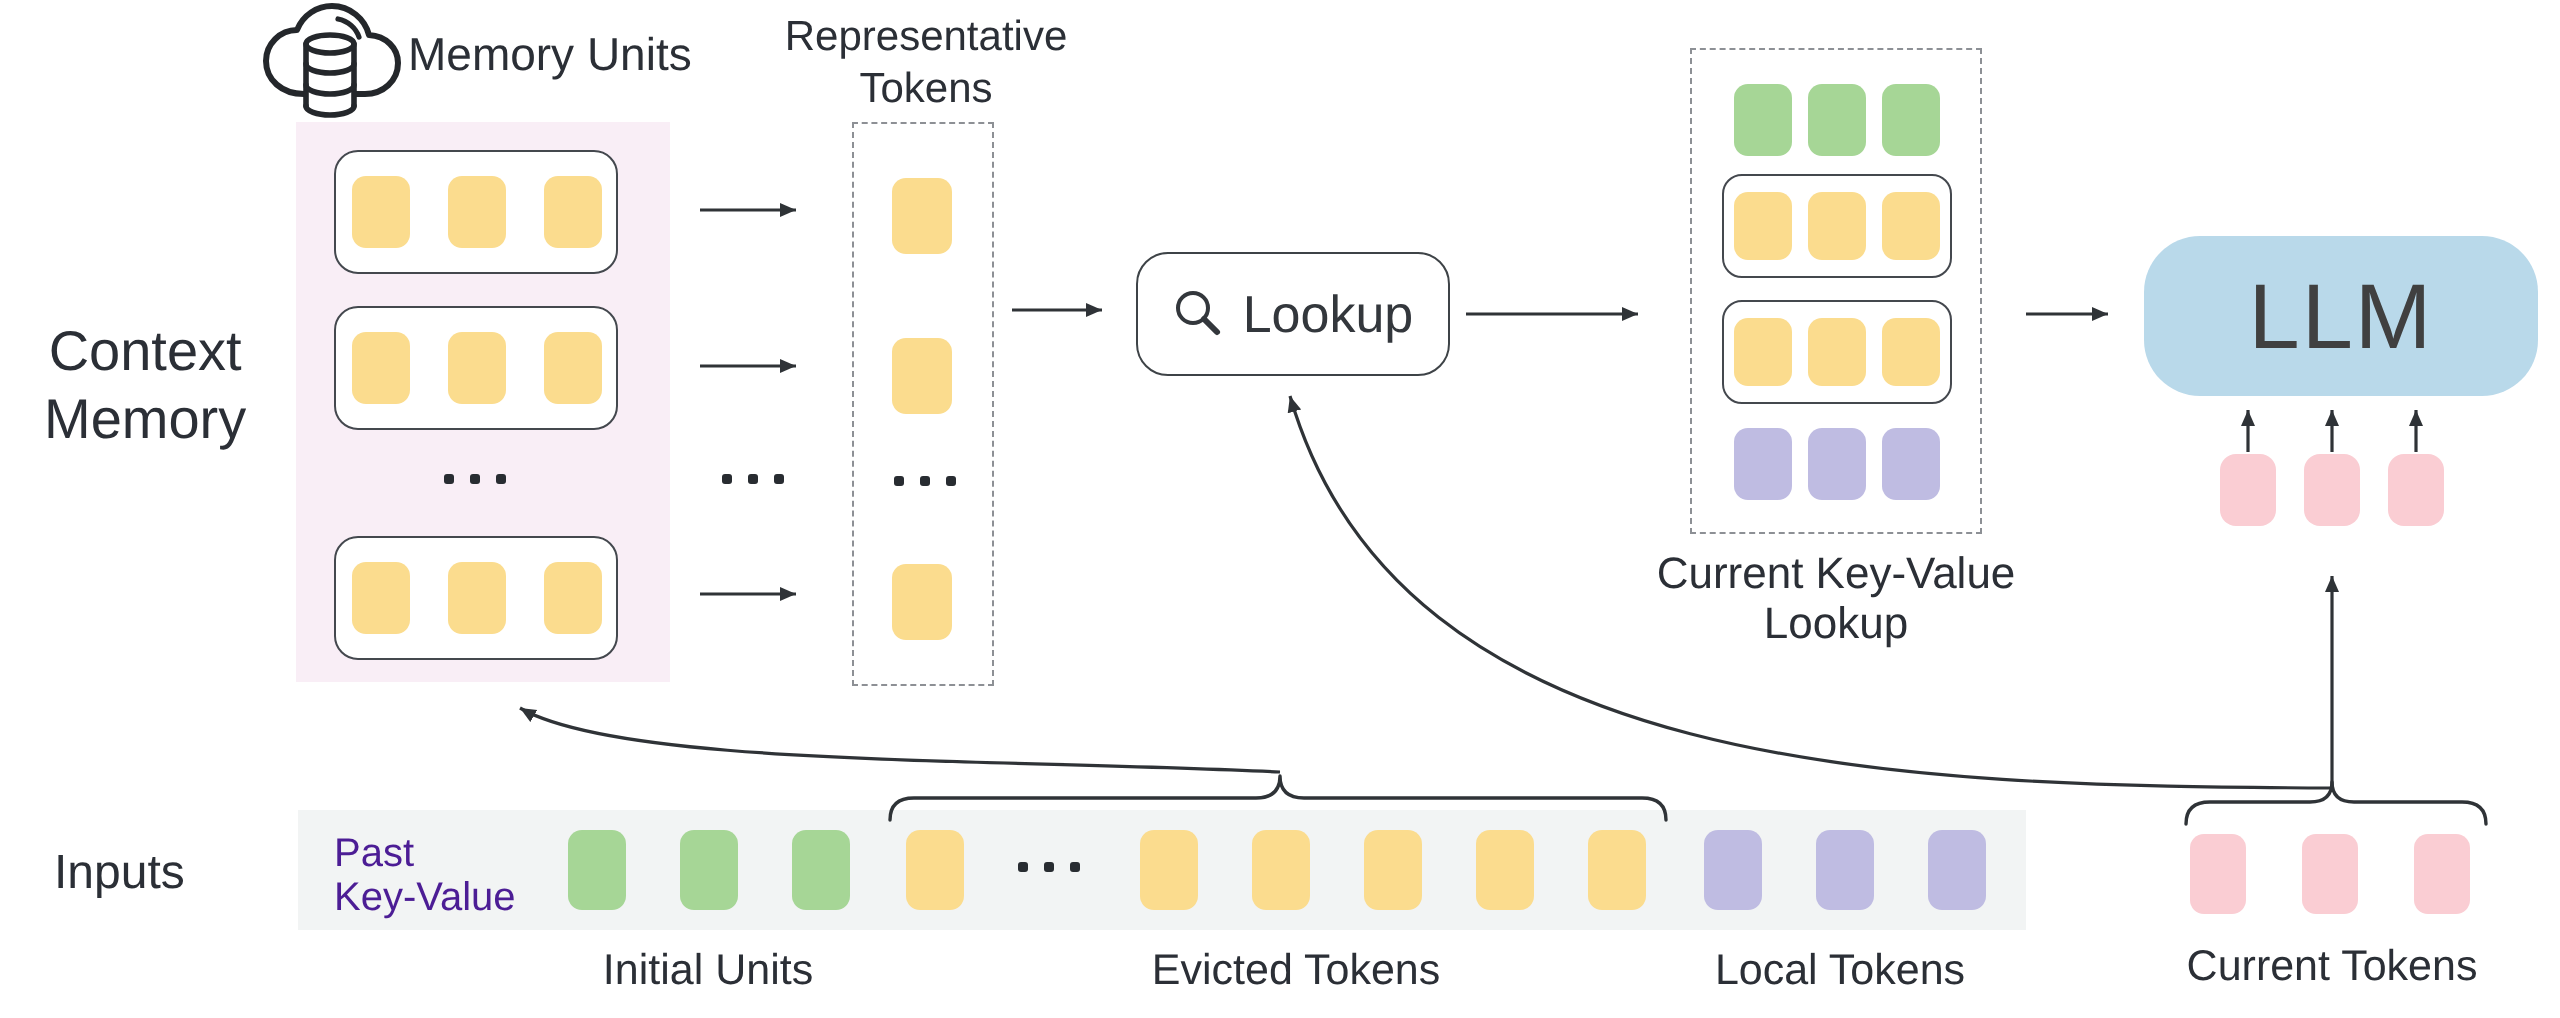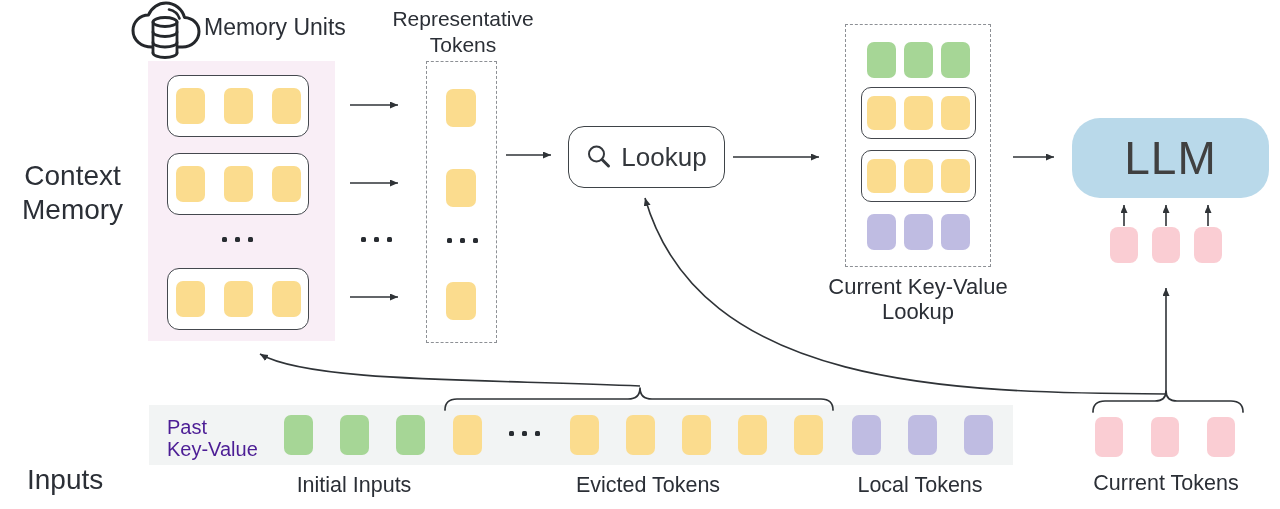--- a/index.html
+++ b/index.html
@@ -3,21 +3,21 @@
 <meta charset="utf-8">
 <style>
   html,body{margin:0;padding:0;background:#fff;}
   .canvas{position:relative;width:1280px;height:509px;background:#ffffff;overflow:hidden;
           font-family:"Liberation Sans", sans-serif;color:#2B2F36;}
   .abs{position:absolute;}
 
   
   .side-label{font-size:28px;line-height:34px;color:#2B2F36;}
   #context-memory{left:22px;top:159px;text-align:center;}
-  #inputs-label{left:27px;top:420px;font-size:28px;margin-top:43px;}
+  #inputs-label{left:27px;top:420px;font-size:24px;}
 
   
   #memory-units-label{left:204px;top:14px;font-size:23px;}
   #rep-heading{left:378px;top:6px;width:170px;text-align:center;font-size:21px;line-height:26px;}
   #cache-label{left:820px;top:274px;width:196px;text-align:center;font-size:22px;line-height:25px;}
   #current-tokens-label{left:1068px;top:471px;width:196px;text-align:center;font-size:21.5px;}
   .strip-label{top:473px;width:170px;text-align:center;font-size:21.5px;}
   #initial-label{left:269px;}
   #evicted-label{left:563px;}
   #local-label{left:835px;}
@@ -239,21 +239,21 @@
       <div class="tok" style="background: rgb(251, 220, 142);"></div>
       <div class="tok" style="background: rgb(251, 220, 142);"></div>
       <div class="tok" style="background: rgb(251, 220, 142);"></div>
     </div>
   <div class="abs strip-group" id="strip-purple">
       <div class="tok" style="background: rgb(191, 188, 226);"></div>
       <div class="tok" style="background: rgb(191, 188, 226);"></div>
       <div class="tok" style="background: rgb(191, 188, 226);"></div>
     </div>
 
-  <div class="abs strip-label" id="initial-label">Initial Inputs</div>
+  <div class="abs strip-label" id="initial-label">Initial Units</div>
   <div class="abs strip-label" id="evicted-label">Evicted Tokens</div>
   <div class="abs strip-label" id="local-label">Local Tokens</div>
 
   <svg class="abs" id="overlay" width="1280" height="509" viewBox="0 0 1280 509">
     <defs>
       <marker id="ah" markerWidth="9" markerHeight="8" refX="8" refY="3.5" orient="auto" markerUnits="userSpaceOnUse">
         <path d="M0,0 L8,3.5 L0,7 Z" fill="#2F3337"></path>
       </marker>
     </defs>
     <path class="ar" marker-end="url(#ah)" d="M350,105 L398,105"></path>

